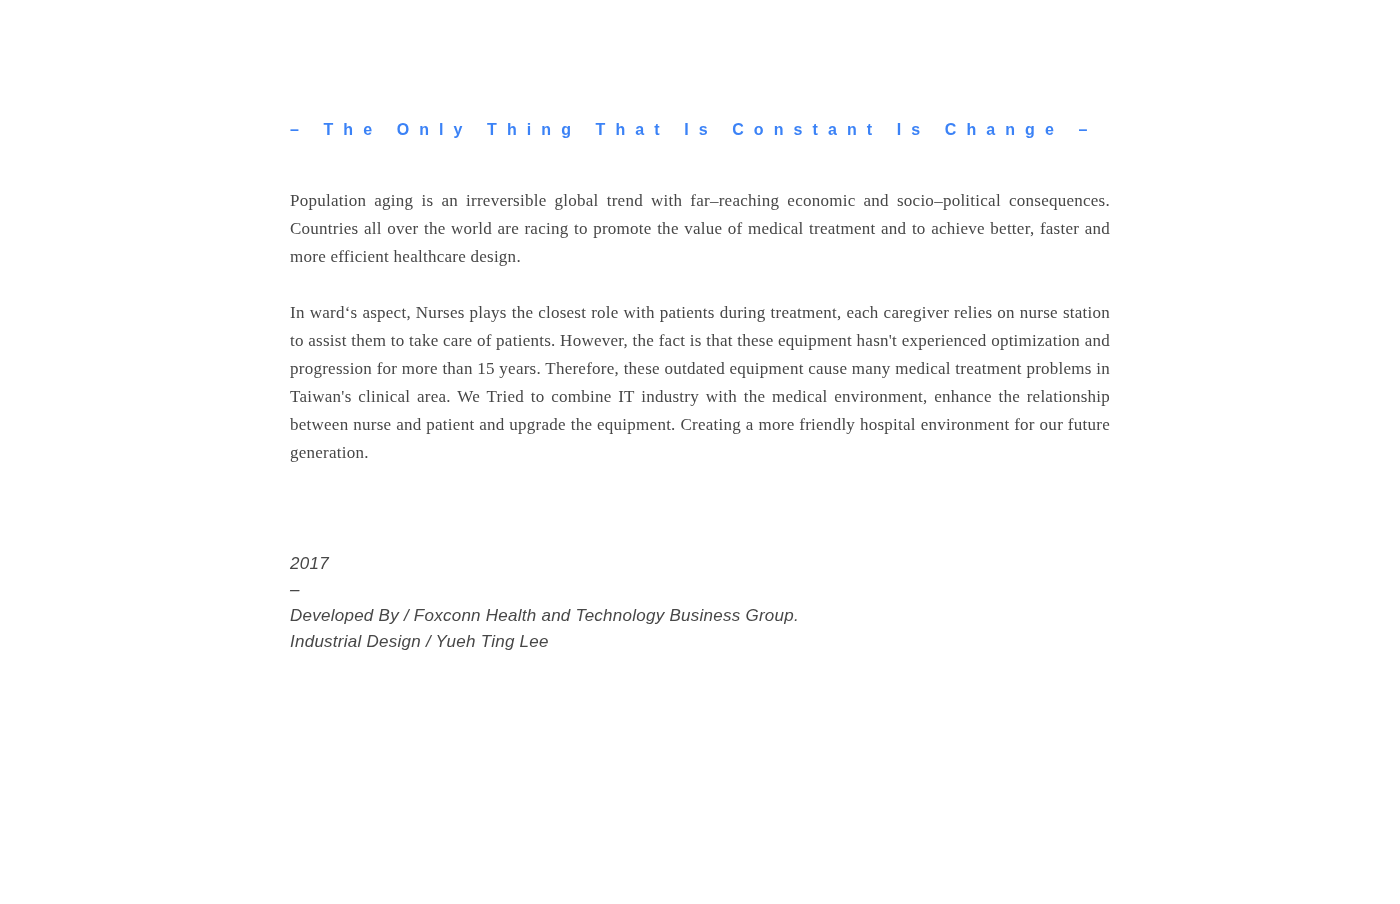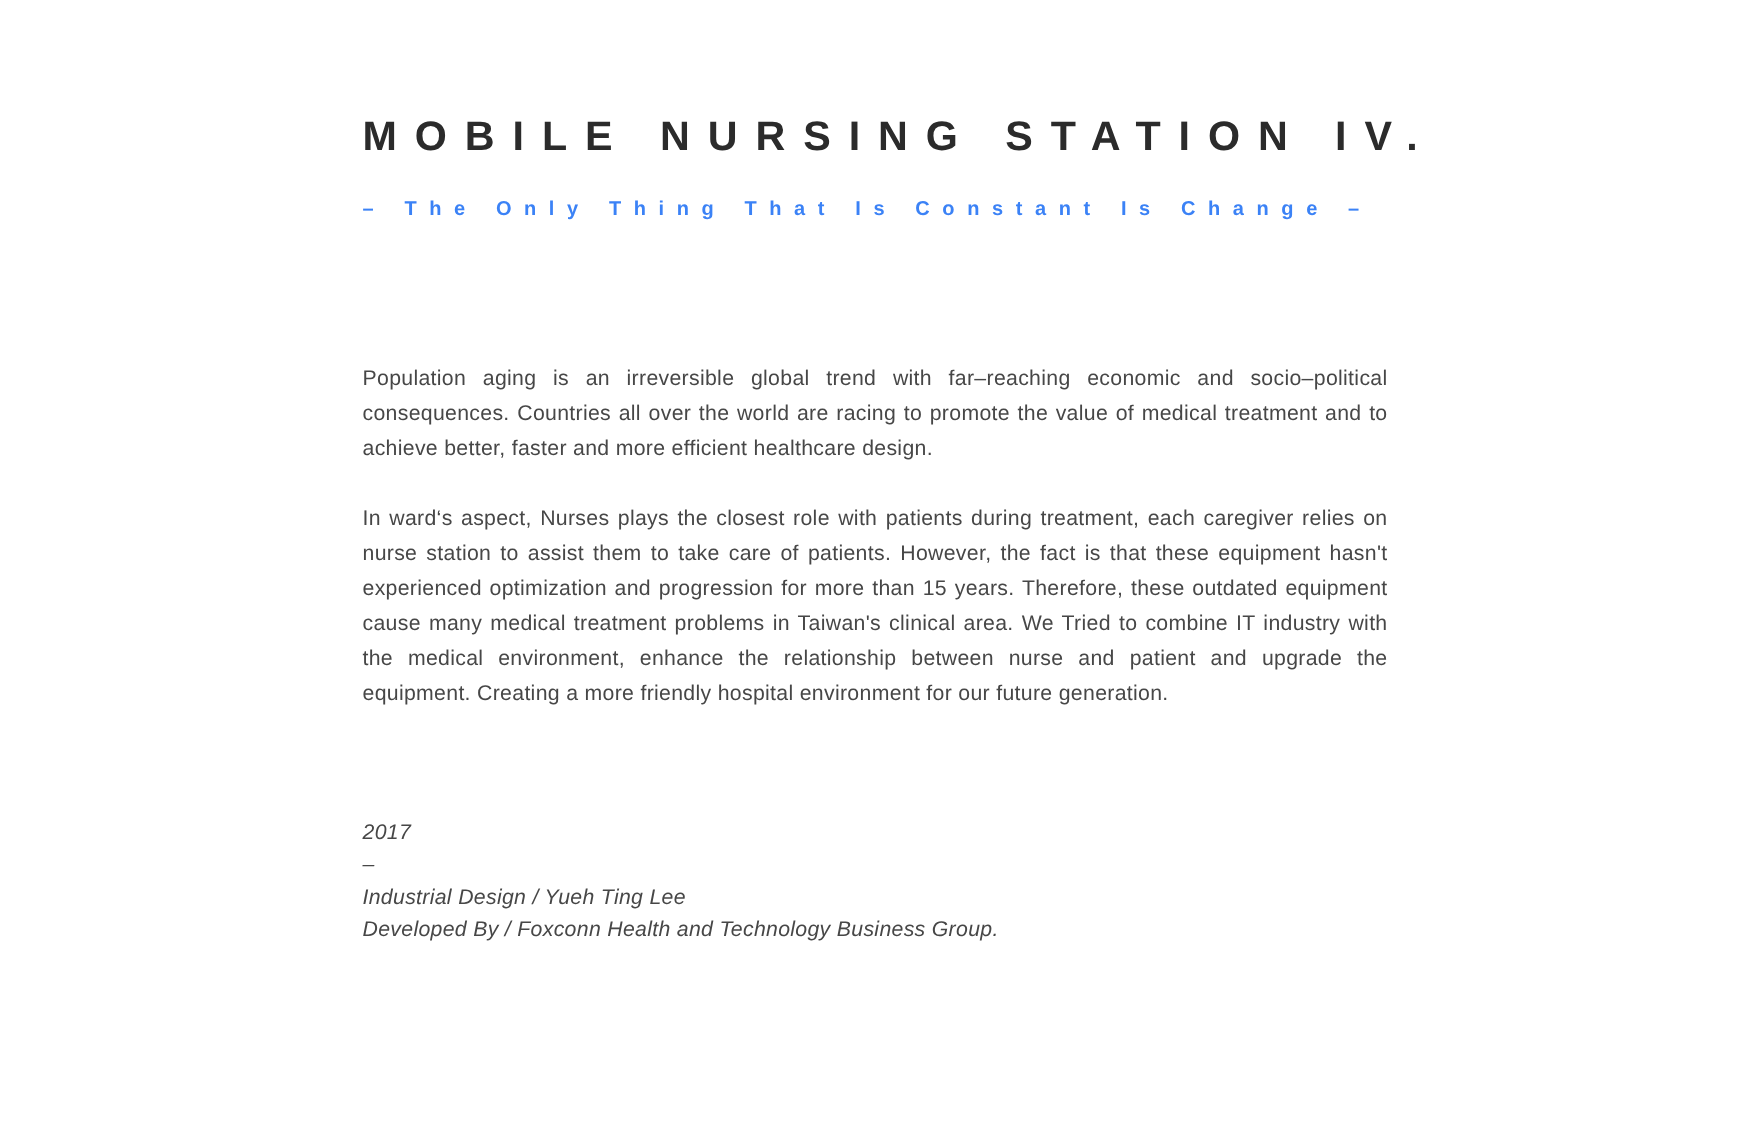--- a/index.html
+++ b/index.html
@@ -28,21 +28,22 @@
   }
   .subtitle {
     margin-top: 31px;
     font-size: 16px;
     font-weight: 700;
     letter-spacing: 0.63em;
     color: #3b82f6;
     white-space: nowrap;
   }
   .paragraphs {
-    margin-top: 112px;
+    margin-top: 48px;
+    font-family: Liberation Serif, serif;
   }
   .para {
     font-size: 17px;
     line-height: 28px;
     color: #474747;
     letter-spacing: 0.015em;
     text-align: justify;
     margin: 0 0 28px 0;
   }
   .credits {
@@ -55,29 +56,28 @@
   .credits div {
     margin: 0;
     font-style: italic;
   }
 </style>
 </head>
 <body>
 
 <main class="content">
 
-  <h1 class="title">MOBILE NURSING STATION IV.</h1>
 
   <div class="subtitle">–  The Only Thing That Is Constant Is Change  –</div>
 
   <section class="paragraphs">
     <p class="para">Population aging is an irreversible global trend with far–reaching economic and socio–political consequences. Countries all over the world are racing to promote the value of medical treatment and to achieve better, faster and more efficient healthcare design.</p>
     <p class="para">In ward‘s aspect, Nurses plays the closest role with patients during treatment, each caregiver relies on nurse station to assist them to take care of patients. However, the fact is that these equipment hasn't experienced optimization and progression for more than 15 years. Therefore, these outdated equipment cause many medical treatment problems in Taiwan's clinical area. We Tried to combine IT industry with the medical environment, enhance the relationship between nurse and patient and upgrade the equipment. Creating a more friendly hospital environment for our future generation.</p>
   </section>
 
   <footer class="credits">
     <div>2017</div>
     <div>–</div>
+    <div>Developed By / Foxconn Health and Technology Business Group.</div>
     <div>Industrial Design / Yueh Ting Lee</div>
-    <div>Developed By / Foxconn Health and Technology Business Group.</div>
   </footer>
 
 </main>
 
 </body></html>

